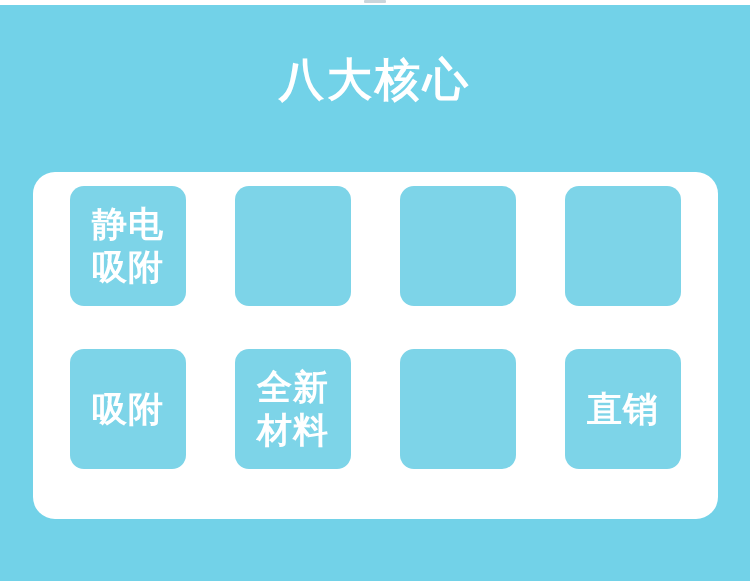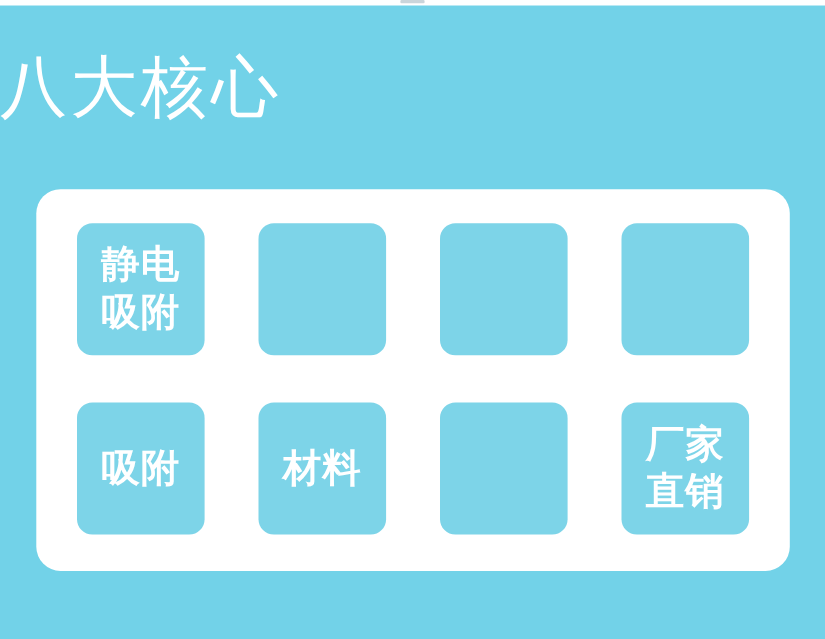--- a/index.html
+++ b/index.html
@@ -40,43 +40,43 @@
     background: #9fb3bd;
     opacity: .55;
     border-radius: 1px;
   }
 
   .page-title {
     position: absolute;
     left: 0;
     top: 46px;
     width: 750px;
-    text-align: left;
+    text-align: center;
     color: #ffffff;
-    font-size: 61px;
+    font-size: 45px;
     line-height: 68px;
-    font-weight: normal;
+    font-weight: bold;
     letter-spacing: 3px;
     white-space: nowrap;
   }
 
   .panel {
     position: absolute;
     left: 33px;
     top: 172px;
     width: 685px;
     height: 347px;
     background: #ffffff;
     border-radius: 22px;
   }
 
   .card-grid {
     position: absolute;
     left: 37px;
-    top: 31px;
+    top: 14px;
     width: 611px;
     height: 283px;
     display: grid;
     grid-template-columns: repeat(4, 116px);
     grid-template-rows: repeat(2, 120px);
     column-gap: 49px;
     row-gap: 43px;
   }
 
   .feature-card {
@@ -126,27 +126,27 @@
       </div>
 
       <div class="feature-card">
       </div>
 
       <div class="feature-card">
         <div class="feature-line">吸附</div>
       </div>
 
       <div class="feature-card">
+        <div class="feature-line">全新</div>
         <div class="feature-line">材料</div>
       </div>
 
       <div class="feature-card">
       </div>
 
       <div class="feature-card">
-        <div class="feature-line">厂家</div>
         <div class="feature-line">直销</div>
       </div>
 
     </div>
   </div>
 
 </div>
 
 </body></html>

